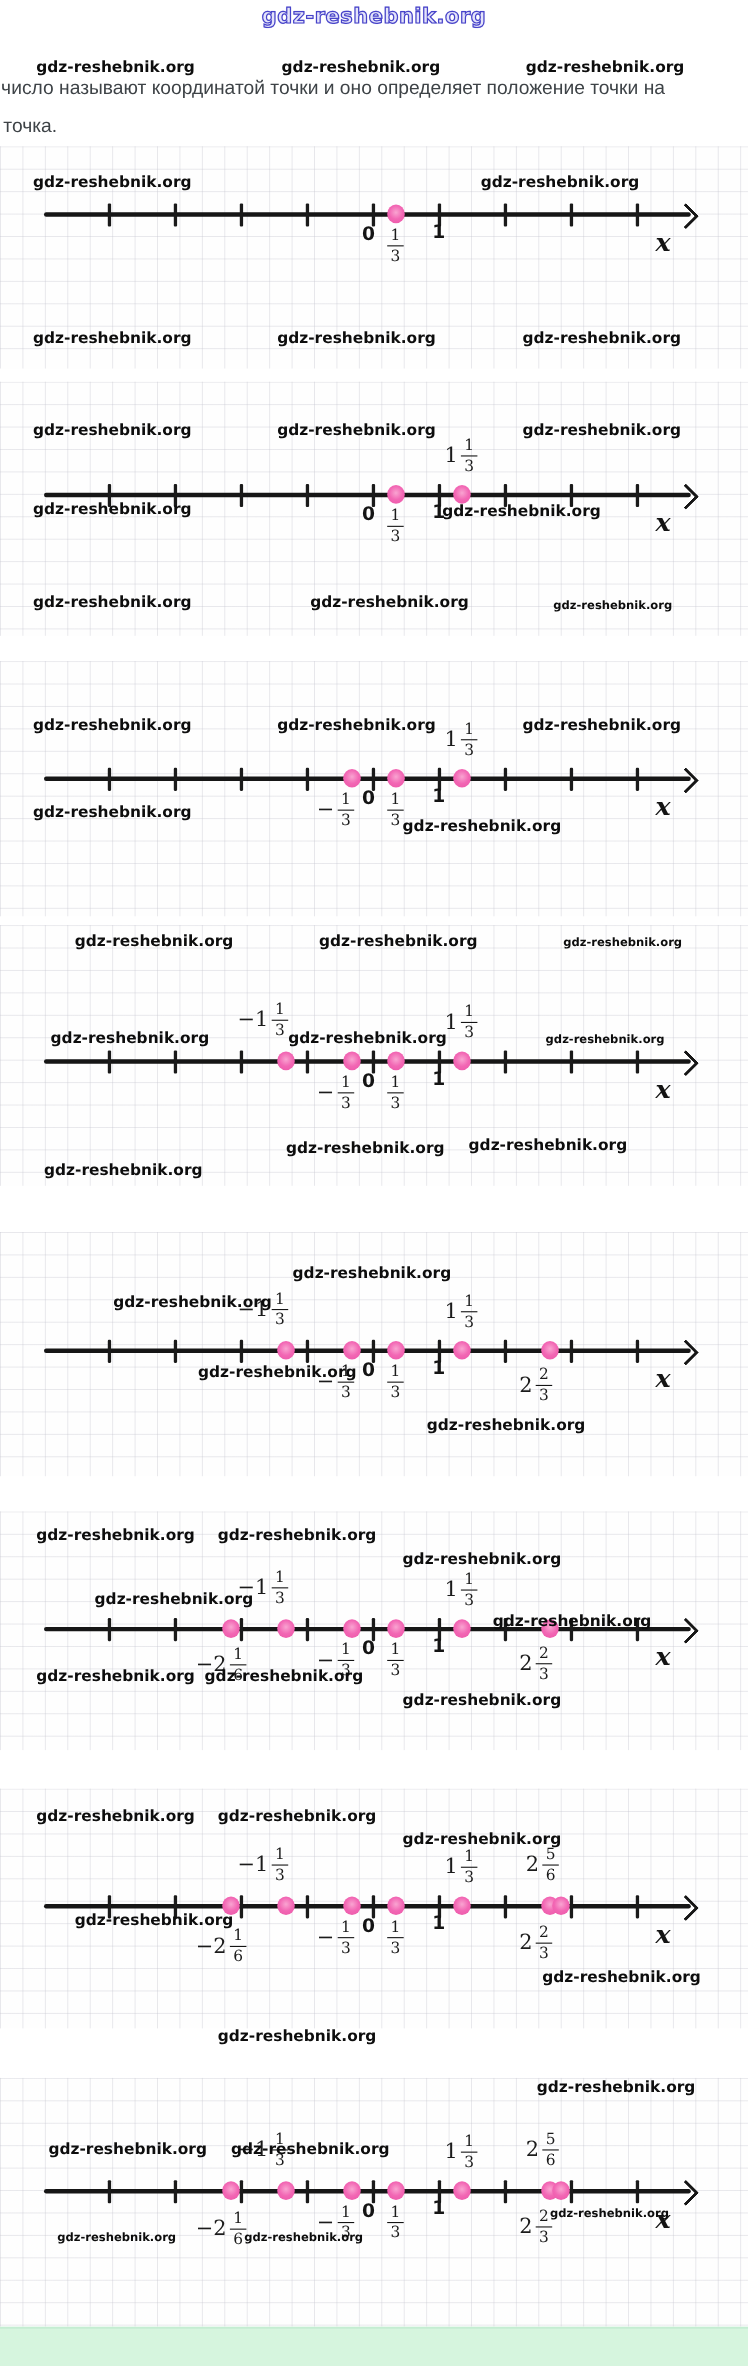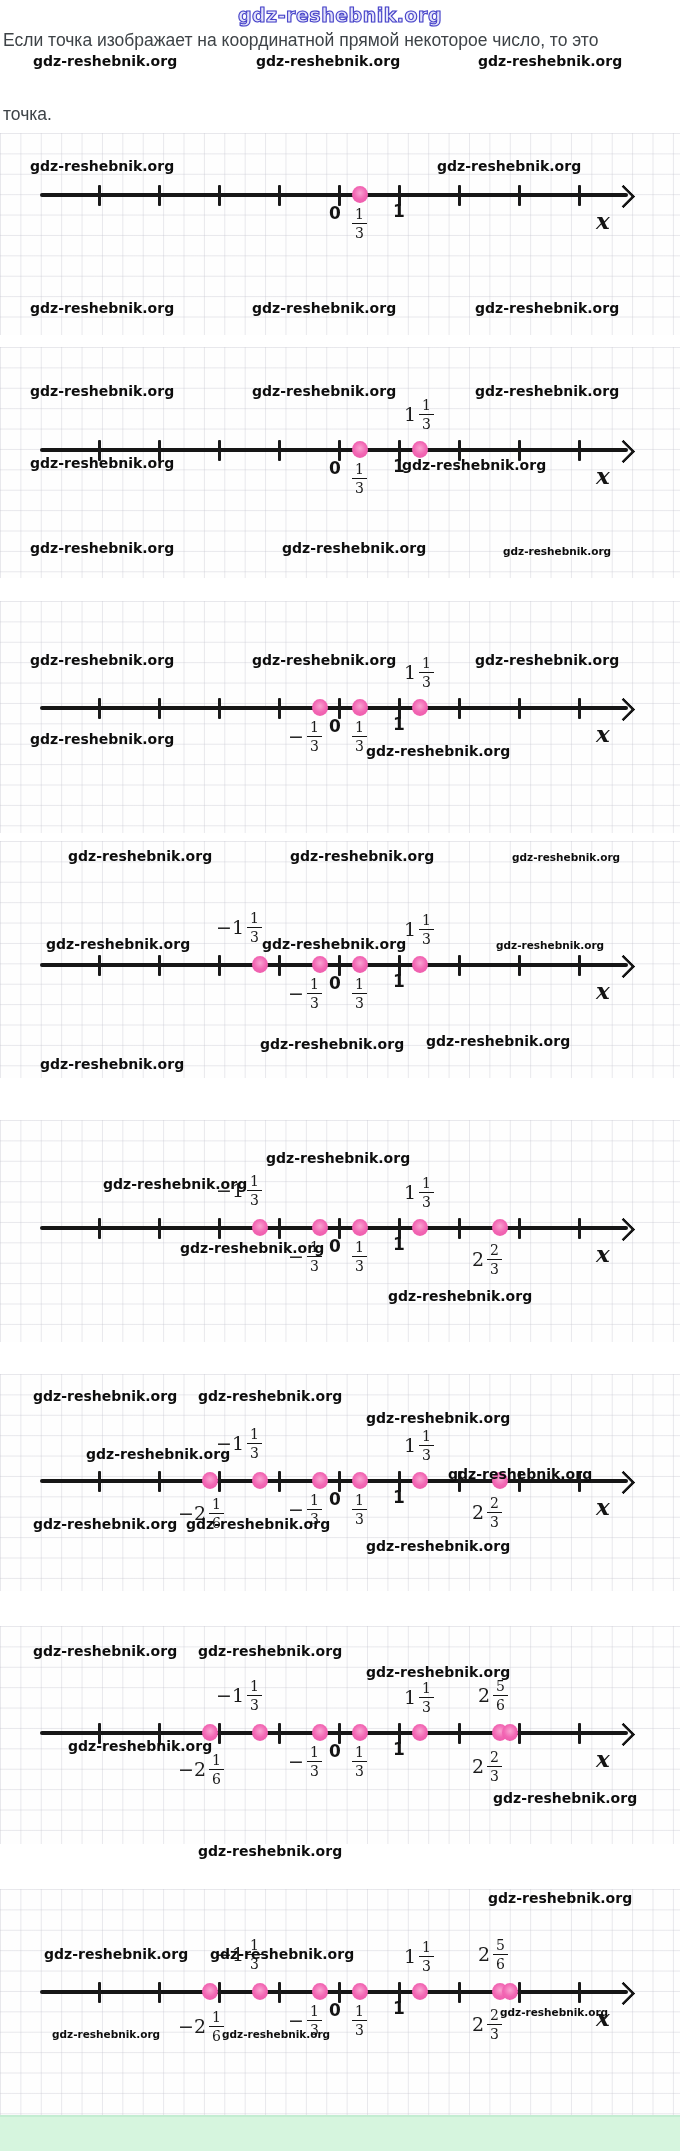--- a/index.html
+++ b/index.html
@@ -61,21 +61,21 @@
   .footer-band{
     position:absolute;left:0;width:680px;top:2115px;height:36px;
     background:#d6f5de;border-top:2px solid #c4edd2;box-sizing:border-box;
   }
 </style>
 </head>
 <body>
 
 <div id="page">
   <div class="title-wm">gdz-reshebnik.org</div>
-  <div class="para" style="left:3px;top:30px">Если точка изображает на координатной прямой некоторое число, то это</div>
+  <div class="para" style="left:1px;top:69px">число называют координатой точки и оно определяет положение точки на</div>
   <div class="para" style="left:3px;top:104px">точка.</div>
   <div class="footer-band"></div>
 <div class="wm" style="left: 33px; top: 53px;">gdz-reshebnik.org</div>
     <div class="wm" style="left: 256px; top: 53px;">gdz-reshebnik.org</div>
     <div class="wm" style="left: 478px; top: 53px;">gdz-reshebnik.org</div>
     <div class="grid-panel" style="top: 133px; height: 202px;"></div>
     <div class="axis" style="left: 40px; width: 588px; top: 193px;"></div>
     <div class="arrow" style="left: 615px; top: 188px;"></div>
     <div class="tick" style="left: 98px; top: 185px;"></div>
     <div class="tick" style="left: 158px; top: 185px;"></div>

